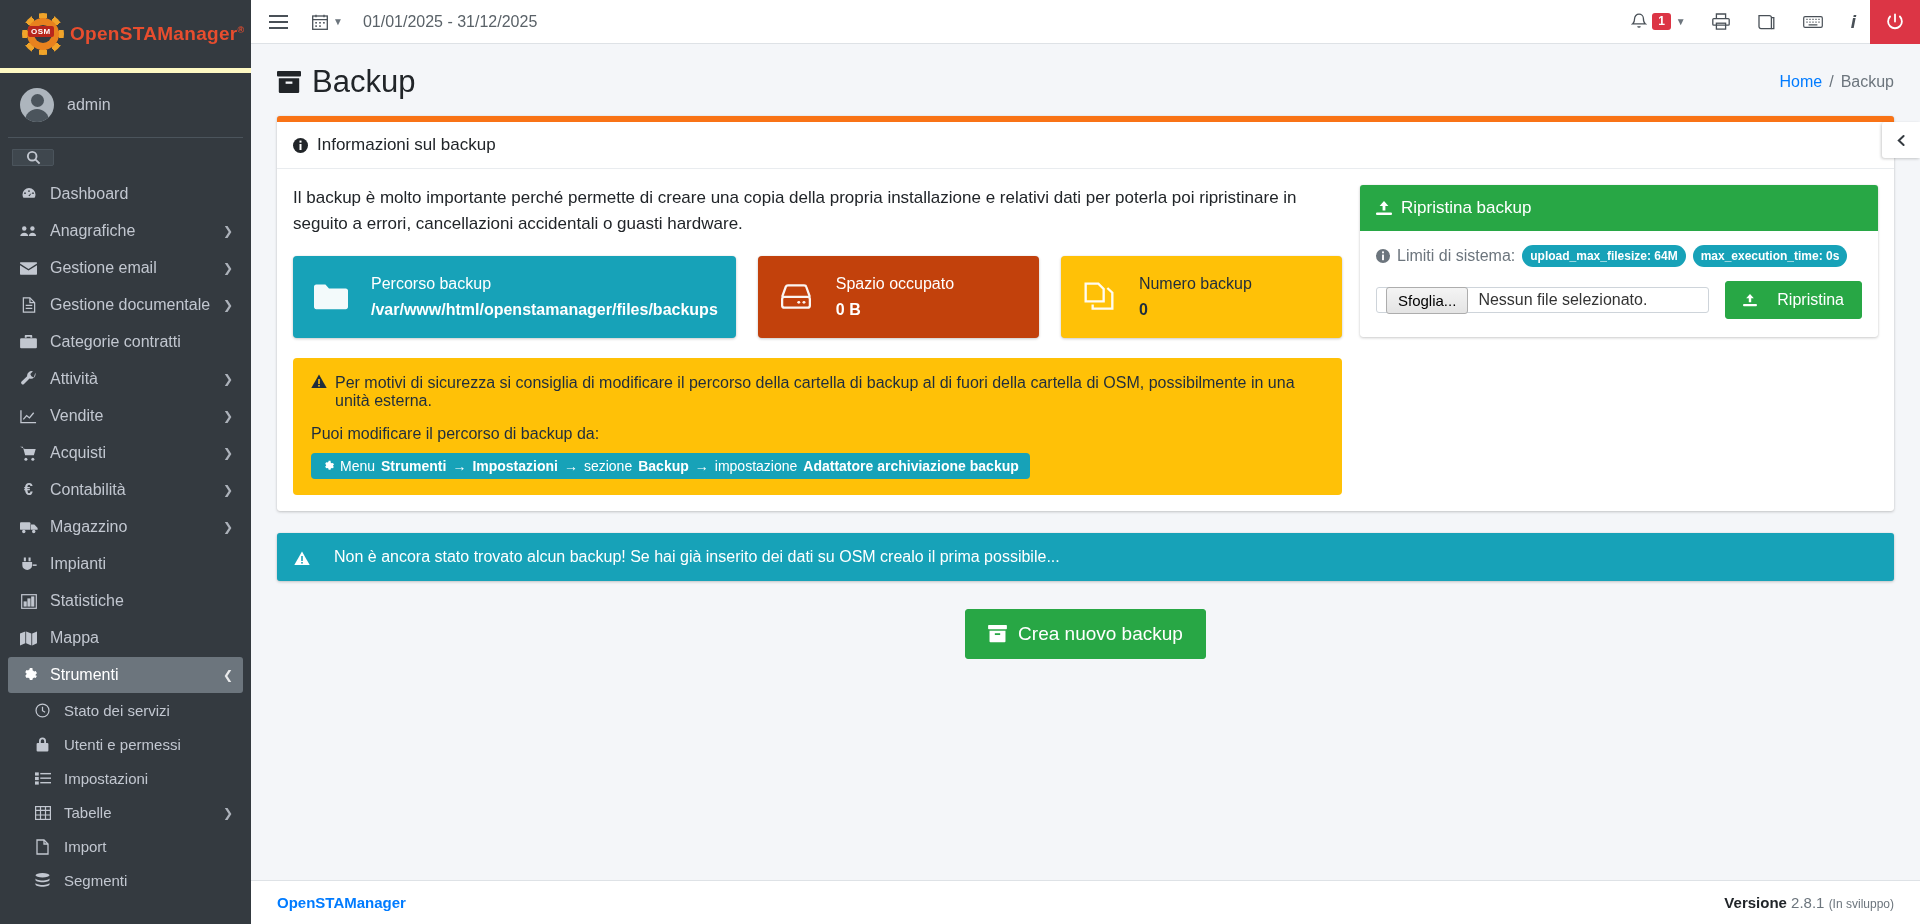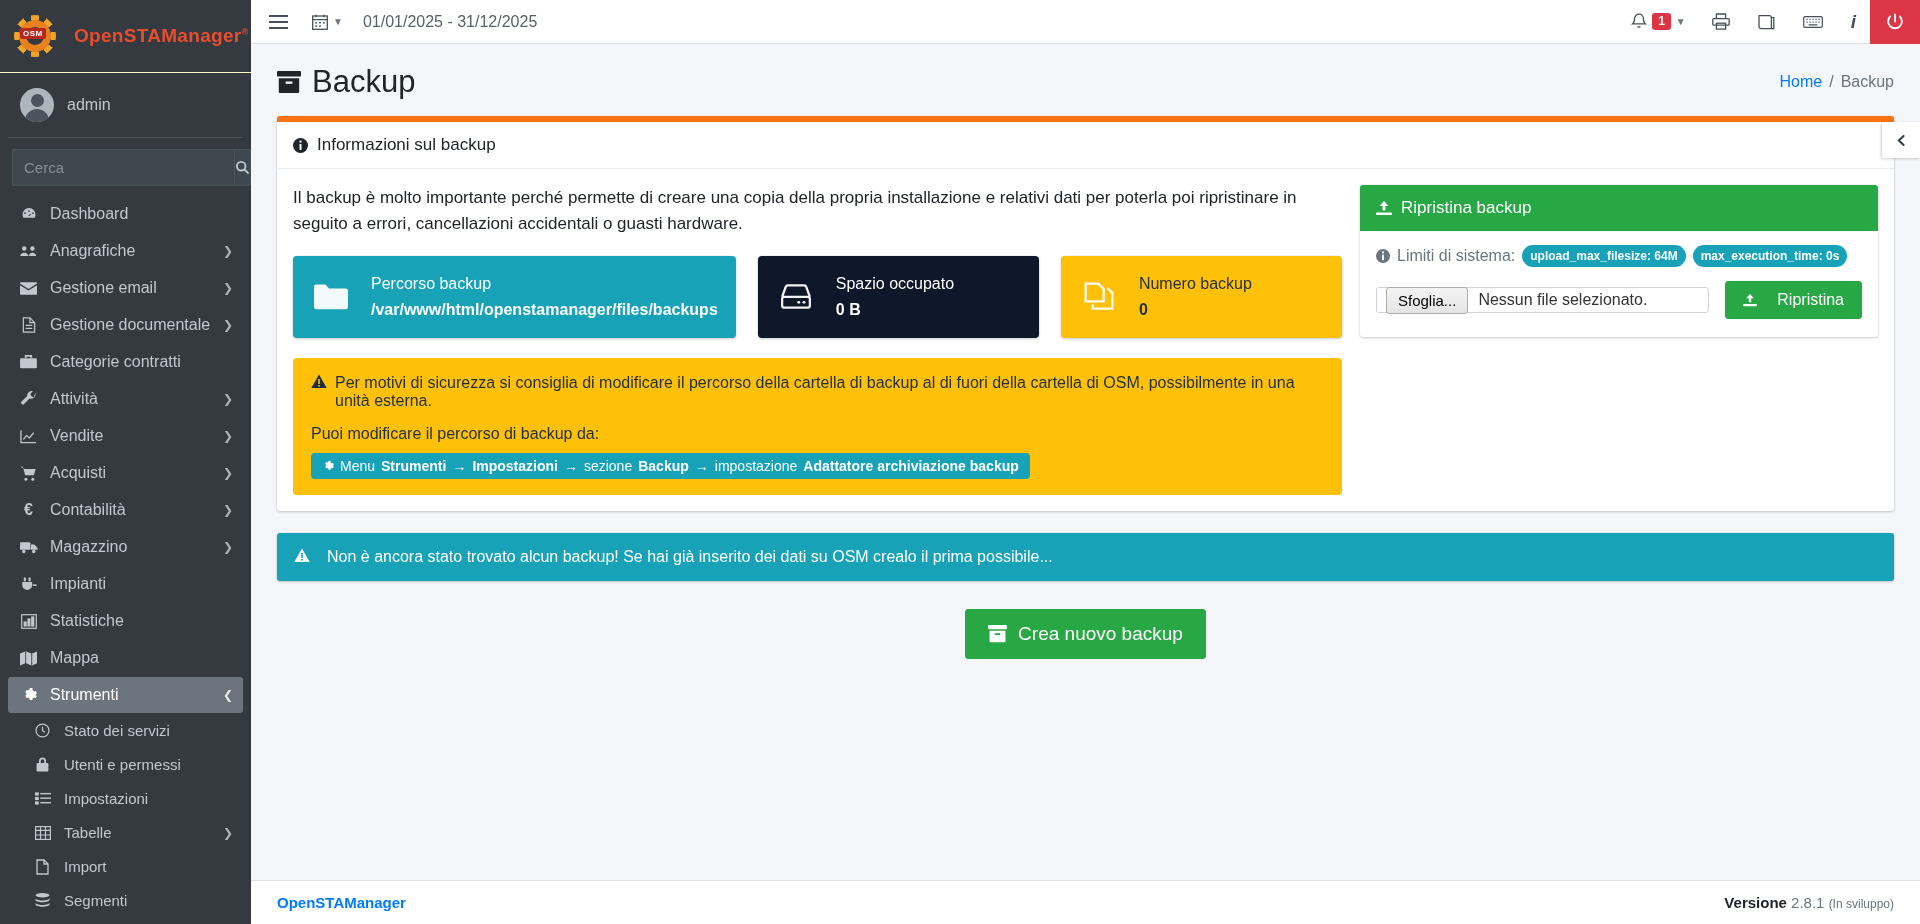--- a/index.html
+++ b/index.html
@@ -14,22 +14,22 @@
   
   .app { display: flex; width: 1920px; height: 924px; position: relative; }
 
   
   .sidebar {
     width: 251px; min-width: 251px; height: 924px;
     background: #343a40; color: #c2c7d0;
     overflow: hidden; position: relative;
   }
   .brand {
-    height: 73px; display: flex; align-items: center; gap: 18px;
-    padding: 0 14px; border-bottom: 1px solid #fef9c3;
+    height: 73px; display: flex; align-items: center; gap: 6px;
+    padding: 0 22px; border-bottom: 5px solid #fef9c3;
   }
   .brand-logo {
     width: 42px; height: 42px; position: relative; flex: 0 0 42px;
   }
   .gear-outer {
     position: absolute; inset: 0; border-radius: 50%;
     background:
       conic-gradient(from 0deg,
         #f0a42a 0deg 12deg, transparent 12deg 33deg,
         #f0a42a 33deg 57deg, transparent 57deg 78deg,
@@ -169,21 +169,21 @@
   .intro-text { font-size: 17px; color: #212529; line-height: 1.55;
     margin-bottom: 18px; }
 
   .boxes { display: flex; gap: 22px; margin-bottom: 20px; }
   .small-box {
     flex: 1; border-radius: 4px; padding: 16px 18px; color: #fff;
     display: flex; align-items: center; gap: 20px; min-height: 82px;
     box-shadow: 0 0 1px rgba(0,0,0,.125), 0 1px 3px rgba(0,0,0,.2);
   }
   .small-box.info { background: #17a2b8; }
-  .small-box.success { background: #0f172a; }
+  .small-box.success { background: #c2410c; }
   .small-box.warning { background: #ffc107; color: #1f2d3d; }
   .sb-icon { font-size: 30px; opacity: .95; display: flex;
     align-items: center; width: 40px; justify-content: center; }
   .sb-text .sb-label { font-size: 16px; margin-bottom: 8px; }
   .sb-text .sb-value { font-size: 16px; font-weight: bold; }
 
   .alert-warning {
     background: #ffc107; color: #1f2d3d; border-radius: 4px;
     padding: 16px 18px; font-size: 16px;
   }
@@ -226,21 +226,21 @@
   .btn-green {
     background: #28a745; color: #fff; border: 1px solid #28a745;
     border-radius: 3px; padding: 9px 17px; font-size: 16px; cursor: pointer;
     display: inline-flex; align-items: center; gap: 20px;
     font-family: "Liberation Sans", sans-serif; white-space: nowrap;
   }
 
   .alert-info {
     background: #17a2b8; color: #fff; border-radius: 3px;
     padding: 15px 17px; font-size: 16px; margin-bottom: 28px;
-    display: flex; gap: 17px; align-items: flex-start;
+    display: flex; gap: 24px; align-items: flex-end;
     box-shadow: 0 0 1px rgba(0,0,0,.125), 0 1px 3px rgba(0,0,0,.2);
   }
 
   .center-actions { display: flex; justify-content: center; }
   .btn-create {
     background: #28a745; color: #fff; border: 1px solid #28a745;
     border-radius: 3px; padding: 13px 22px; font-size: 19px; cursor: pointer;
     display: inline-flex; align-items: center; gap: 11px;
     font-family: "Liberation Sans", sans-serif;
   }
@@ -283,21 +283,20 @@
       </div>
       <div class="brand-text"><span>OpenSTAManager</span><sup>®</sup></div>
     </div>
 
     <div class="user-panel">
       <div class="avatar"></div>
       <span class="user-name">admin</span>
     </div>
 
     <div class="search-wrap">
-      <input class="search-input" value="" placeholder="Cerca" style="">
       <button class="search-btn">
         <span>
           <svg width="15" height="15" viewBox="0 0 16 16" fill="none" stroke="#c2c7d0" stroke-width="2">
             <circle cx="6.6" cy="6.6" r="4.6"></circle>
               <line x1="10.2" y1="10.2" x2="14.5" y2="14.5"></line>
           </svg>
         </span>
       </button>
     </div>
 

